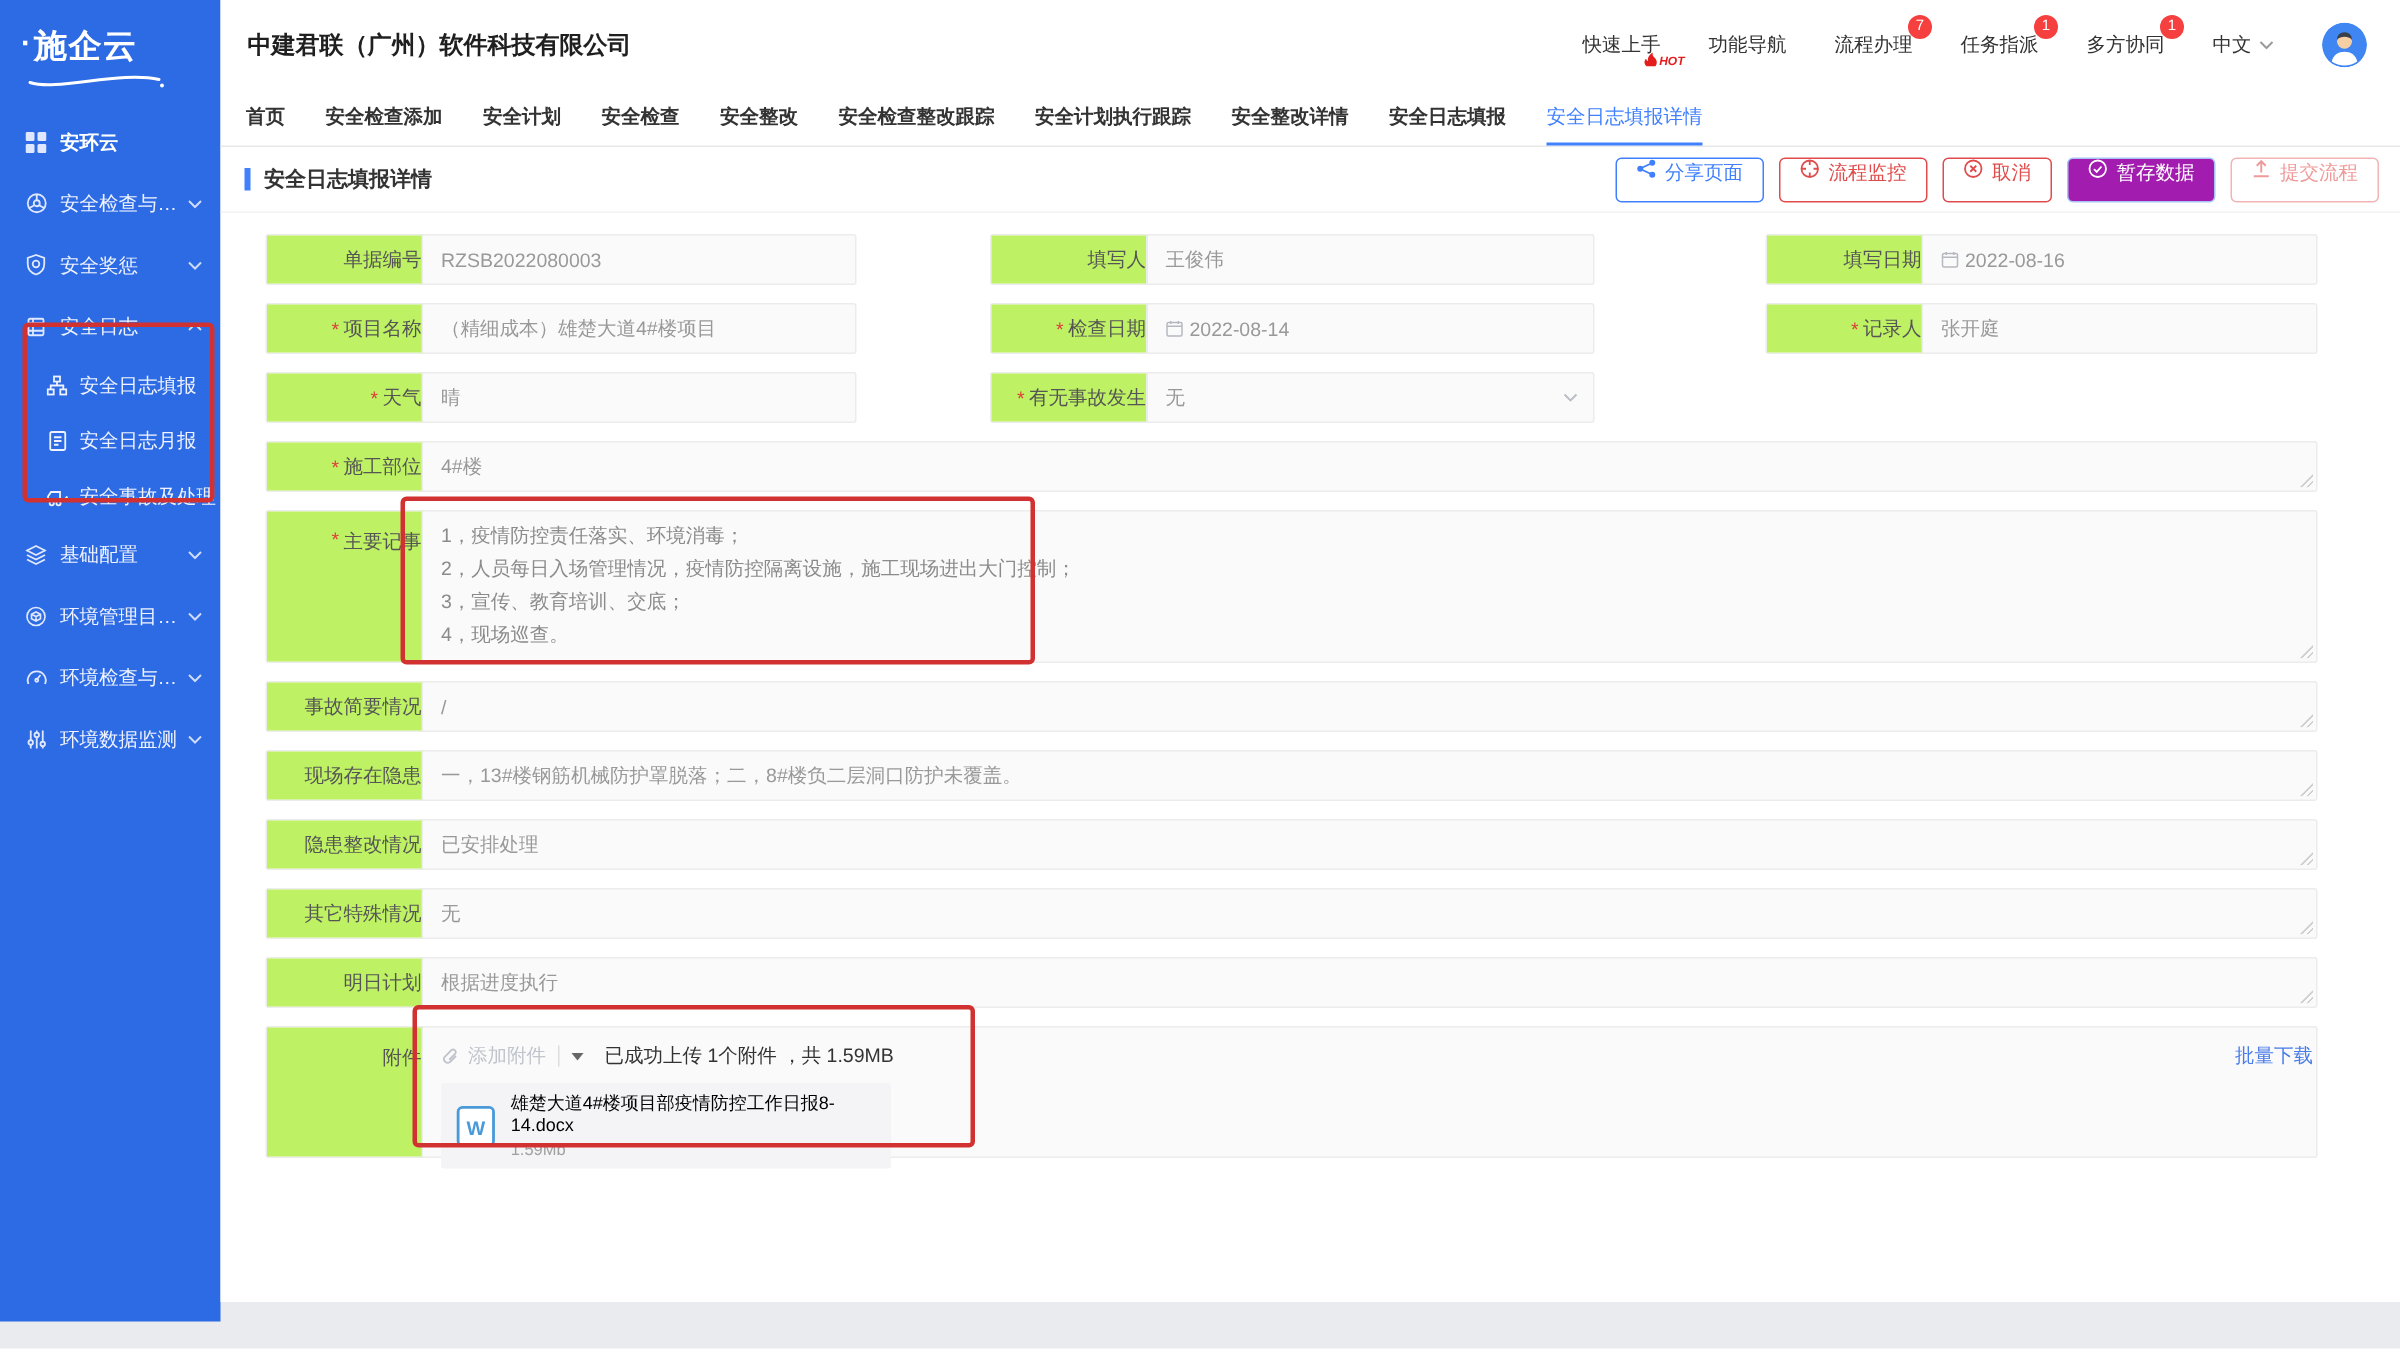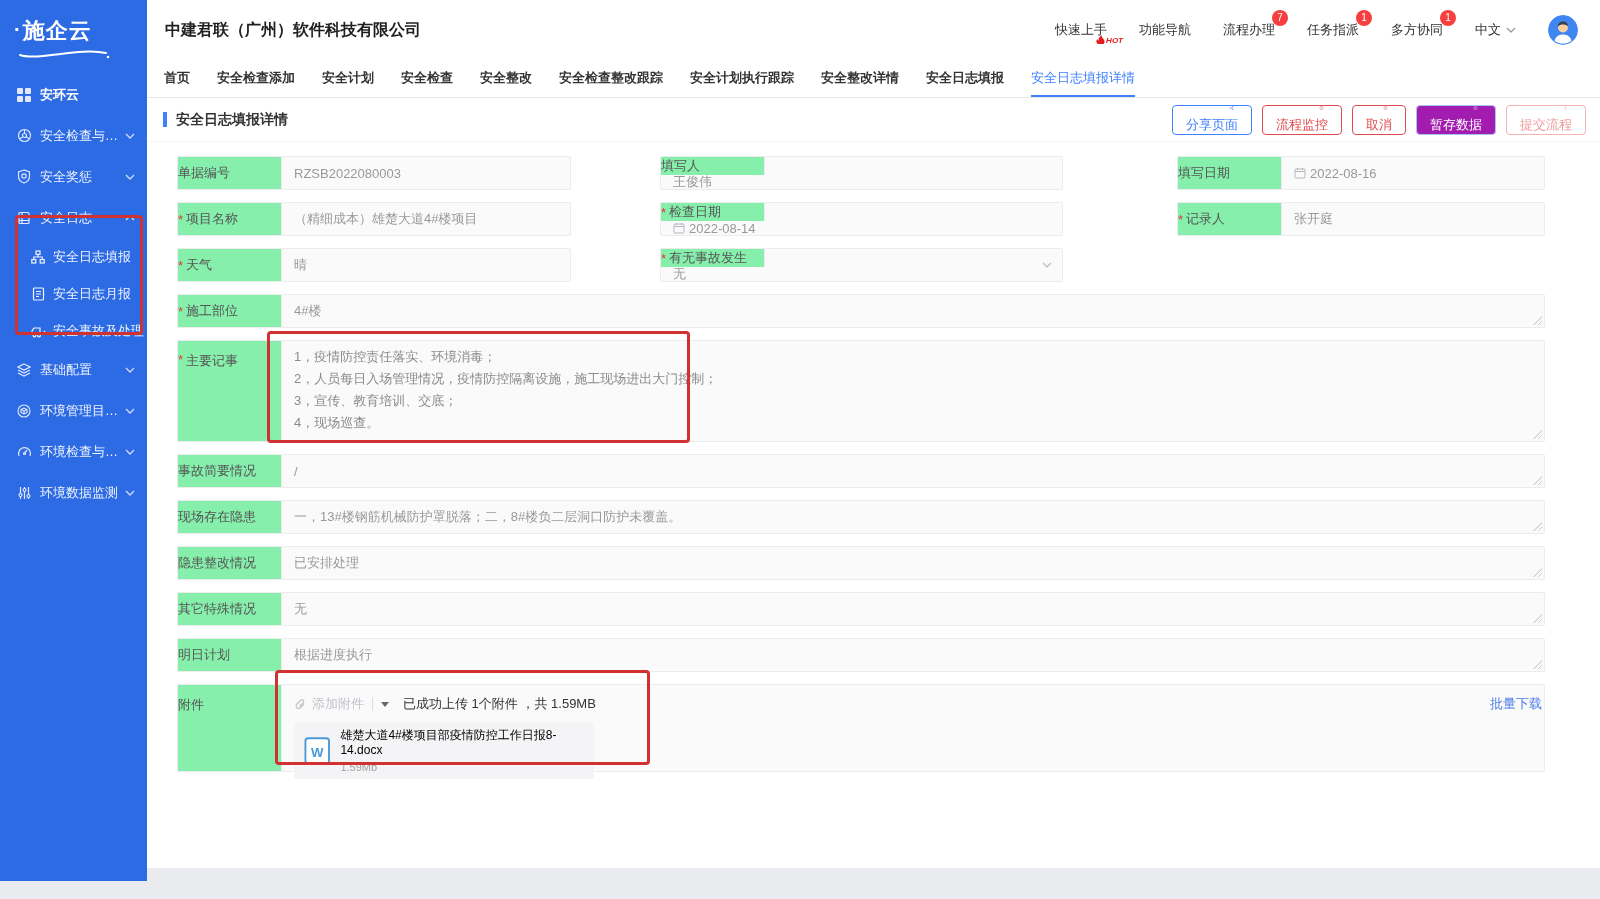--- a/index.html
+++ b/index.html
@@ -43,36 +43,36 @@
     display:flex; align-items:stretch; gap:27px; padding:0 17px; }
   .tab { display:flex; align-items:center; font-size:13px; font-weight:bold; color:#333; cursor:pointer;
     border-bottom:2px solid transparent; }
   .tab.active { color:#4080ff; border-bottom-color:#4080ff; font-weight:normal; }
 
   
   .titlebar { position:absolute; left:147px; top:98px; width:1453px; height:43px; background:#fff;
     display:flex; align-items:center; padding:0 14px 0 16px; }
   .page-title { font-size:14px; font-weight:bold; color:#333; border-left:4px solid #4080ff; padding-left:9px; line-height:15px; }
   .actions { margin-left:auto; display:flex; gap:10px; }
-  .btn { height:30px; padding:0 13px; border-radius:4px; font-size:13px; display:flex; align-items:flex-end; gap:6px;
-    background:#fff; cursor:pointer; user-select:none;flex-direction:column; }
+  .btn { height:30px; padding:0 13px; border-radius:4px; font-size:13px; display:flex; align-items:flex-start; gap:6px;
+    background:#fff; cursor:pointer; user-select:none; }
   .btn-share   { border:1px solid #4080ff; color:#4080ff; }
   .btn-monitor { border:1px solid #e04c4c; color:#e04c4c; }
   .btn-cancel  { border:1px solid #e04c4c; color:#e04c4c; }
   .btn-draft   { border:1px solid #a6c3f3; background:#a21caf; color:#fff; }
   .btn-submit  { border:1px solid #f3b4b4; color:#ef9a9a; }
 
   
   .content { position:absolute; left:147px; top:141px; width:1453px; height:727px; background:#fff; border-top:1px solid #f4f4f4; }
   .form { position:relative; padding:14px 55px 0 30px; }
   .frow { display:flex; margin-bottom:12px; }
   .fieldbox { display:flex; background:#fafafa; border:1px solid #ececec; border-radius:2px; height:34px; position:relative; }
-  .col1 { width:394px; } .gap1 { width:89px; } .col2 { width:403px;flex-direction:column; } .gap2 { width:114px; } .col3 { width:368px; }
+  .col1 { width:394px; } .gap1 { width:89px; } .col2 { width:403px; } .gap2 { width:114px; } .col3 { width:368px; }
   .fullrow { width:100%; }
-  .flabel { width:104px; background:#86efac; border-right:1px solid #ececec; display:flex; align-items:center; justify-content:flex-start;
+  .flabel { width:104px; background:#bef264; border-right:1px solid #ececec; display:flex; align-items:center; justify-content:flex-end;
     font-size:13px; color:#555; flex-shrink:0; }
   .star { color:#e03a3a; margin-right:3px; }
   .fvalue { flex:1; display:flex; align-items:center; padding:0 12px; font-size:13px; color:#999; overflow:hidden; white-space:nowrap; }
   .fvalue .cal { margin-right:4px; }
   .sel-chevron { position:absolute; right:10px; top:13px; color:#b9bcc2; }
   .tall { height:102px; }
   .tall .flabel, .attach-row .flabel { align-items:flex-start; padding-top:11px; }
   .tall .fvalue { display:block; padding-top:5px; white-space:normal; color:#8b8b8b; }
   .notes-line { line-height:22px; }
   .grip { position:absolute; right:2px; bottom:2px; width:9px; height:9px;

